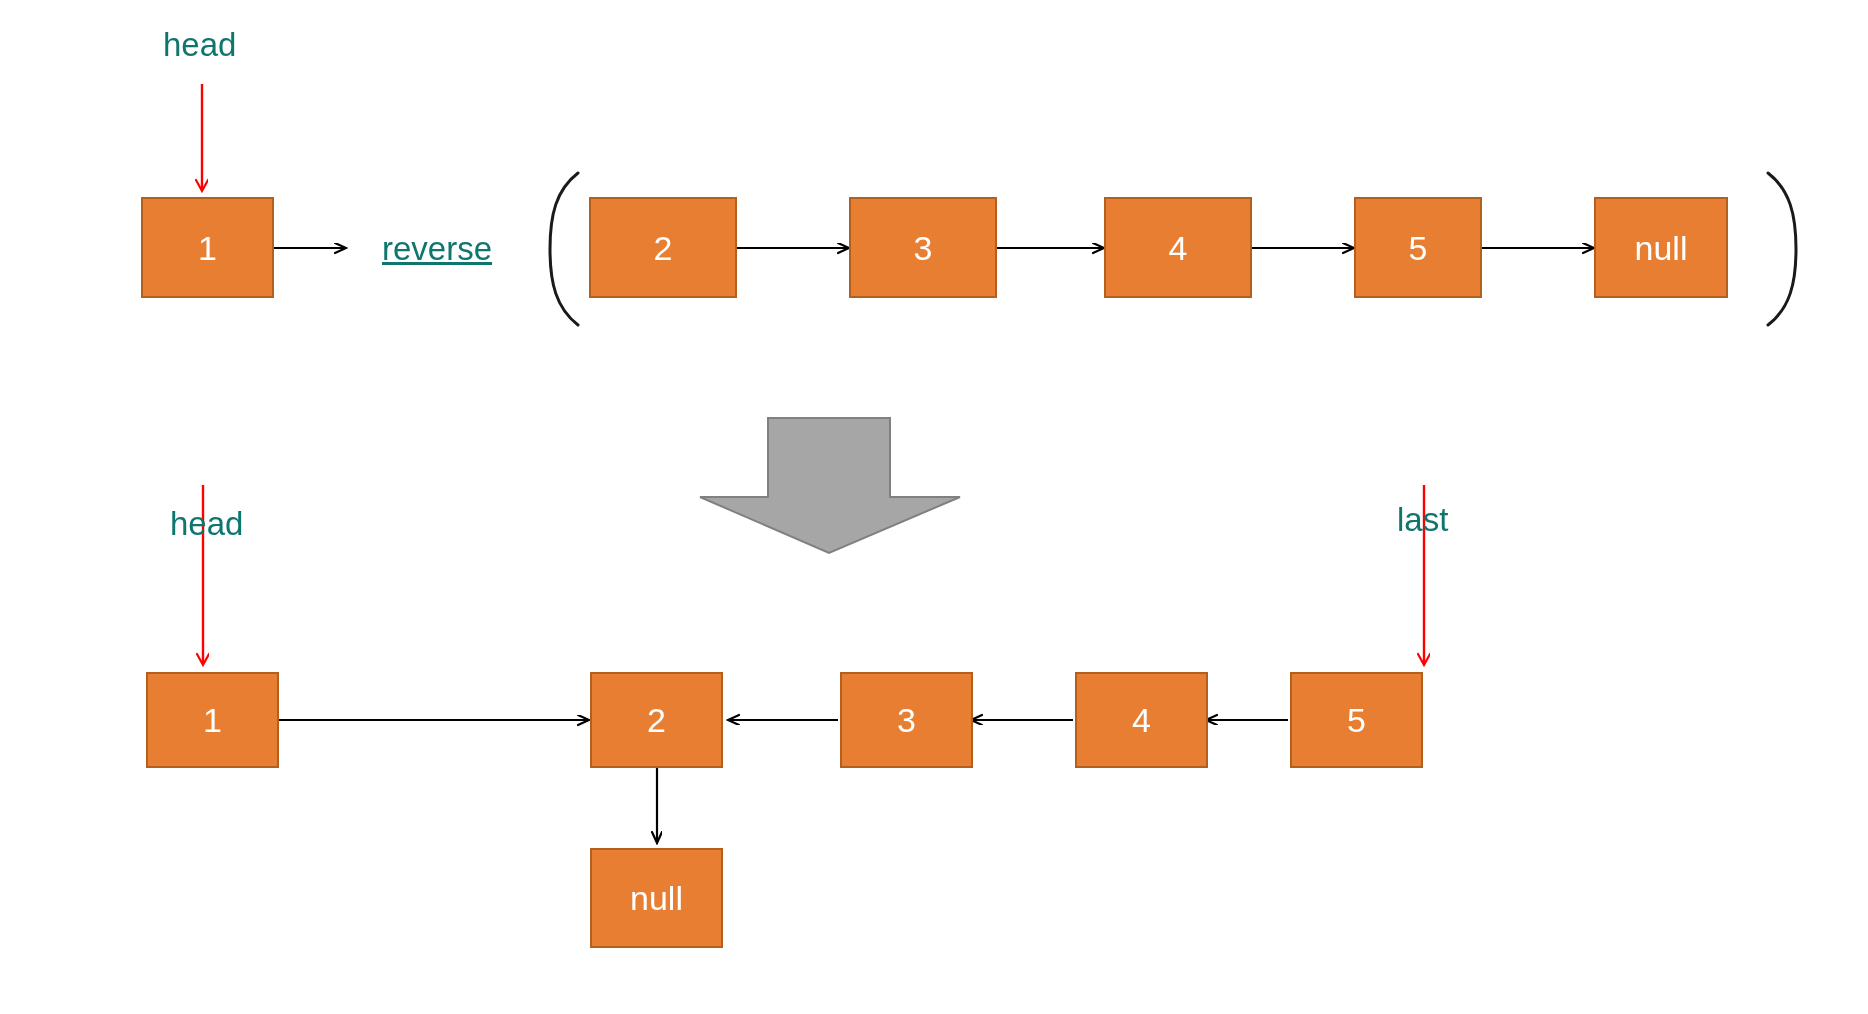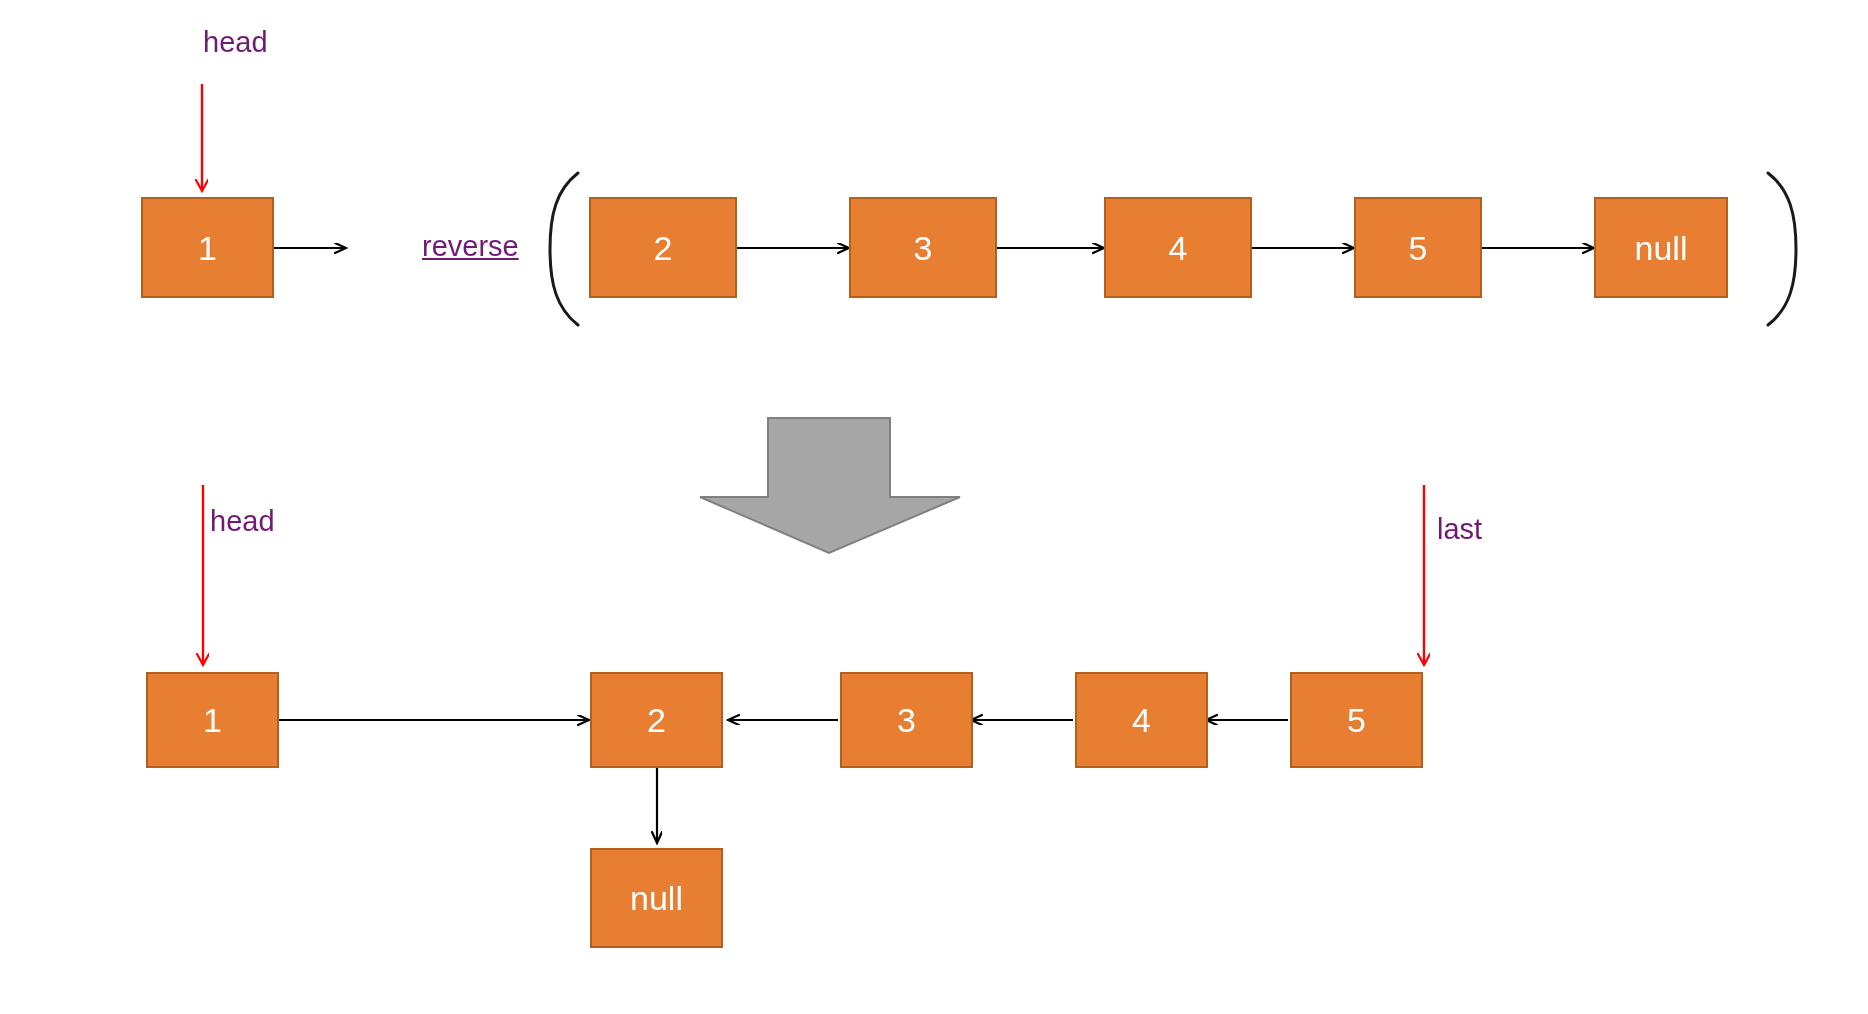--- a/index.html
+++ b/index.html
@@ -30,27 +30,26 @@
     align-items: center;
     justify-content: center;
     color: #ffffff;
     font-size: 34px;
     font-family: "Liberation Sans", sans-serif;
     line-height: 1;
     user-select: none;
   }
   .plain-label {
     position: absolute;
-    color: #701a75;
-    font-size: 29px;
+    color: #0f766e;
+    font-size: 33px;
     font-family: "Liberation Sans", sans-serif;
     white-space: nowrap;
     line-height: 1;
     user-select: none;
-    margin-left: 40px;
   }
   svg.edge-layer {
     position: absolute;
     left: 0;
     top: 0;
     width: 1868px;
     height: 1014px;
     pointer-events: none;
   }
 </style>
@@ -94,21 +93,21 @@
 
     <polygon points="768,418 890,418 890,497 960,497 829,553 700,497 768,497" fill="#a6a6a6" stroke="#808080" stroke-width="2"></polygon>
   </svg>
 
   <div class="plain-label" style="left:163px; top:28px;">head</div>
 
   <div class="plain-label" style="left:382px; top:232px;text-decoration:underline;">reverse</div>
 
   <div class="plain-label" style="left:170px; top:507px;">head</div>
 
-  <div class="plain-label" style="left:1397px; top:515px;">last</div>
+  <div class="plain-label" style="left:1397px; top:503px;">last</div>
 
   <div class="node-box" style="left:141px; top:197px; width:133px; height:101px;">1</div>
 
   <div class="node-box" style="left:589px; top:197px; width:148px; height:101px;">2</div>
 
   <div class="node-box" style="left:849px; top:197px; width:148px; height:101px;">3</div>
 
   <div class="node-box" style="left:1104px; top:197px; width:148px; height:101px;">4</div>
 
   <div class="node-box" style="left:1354px; top:197px; width:128px; height:101px;">5</div>

